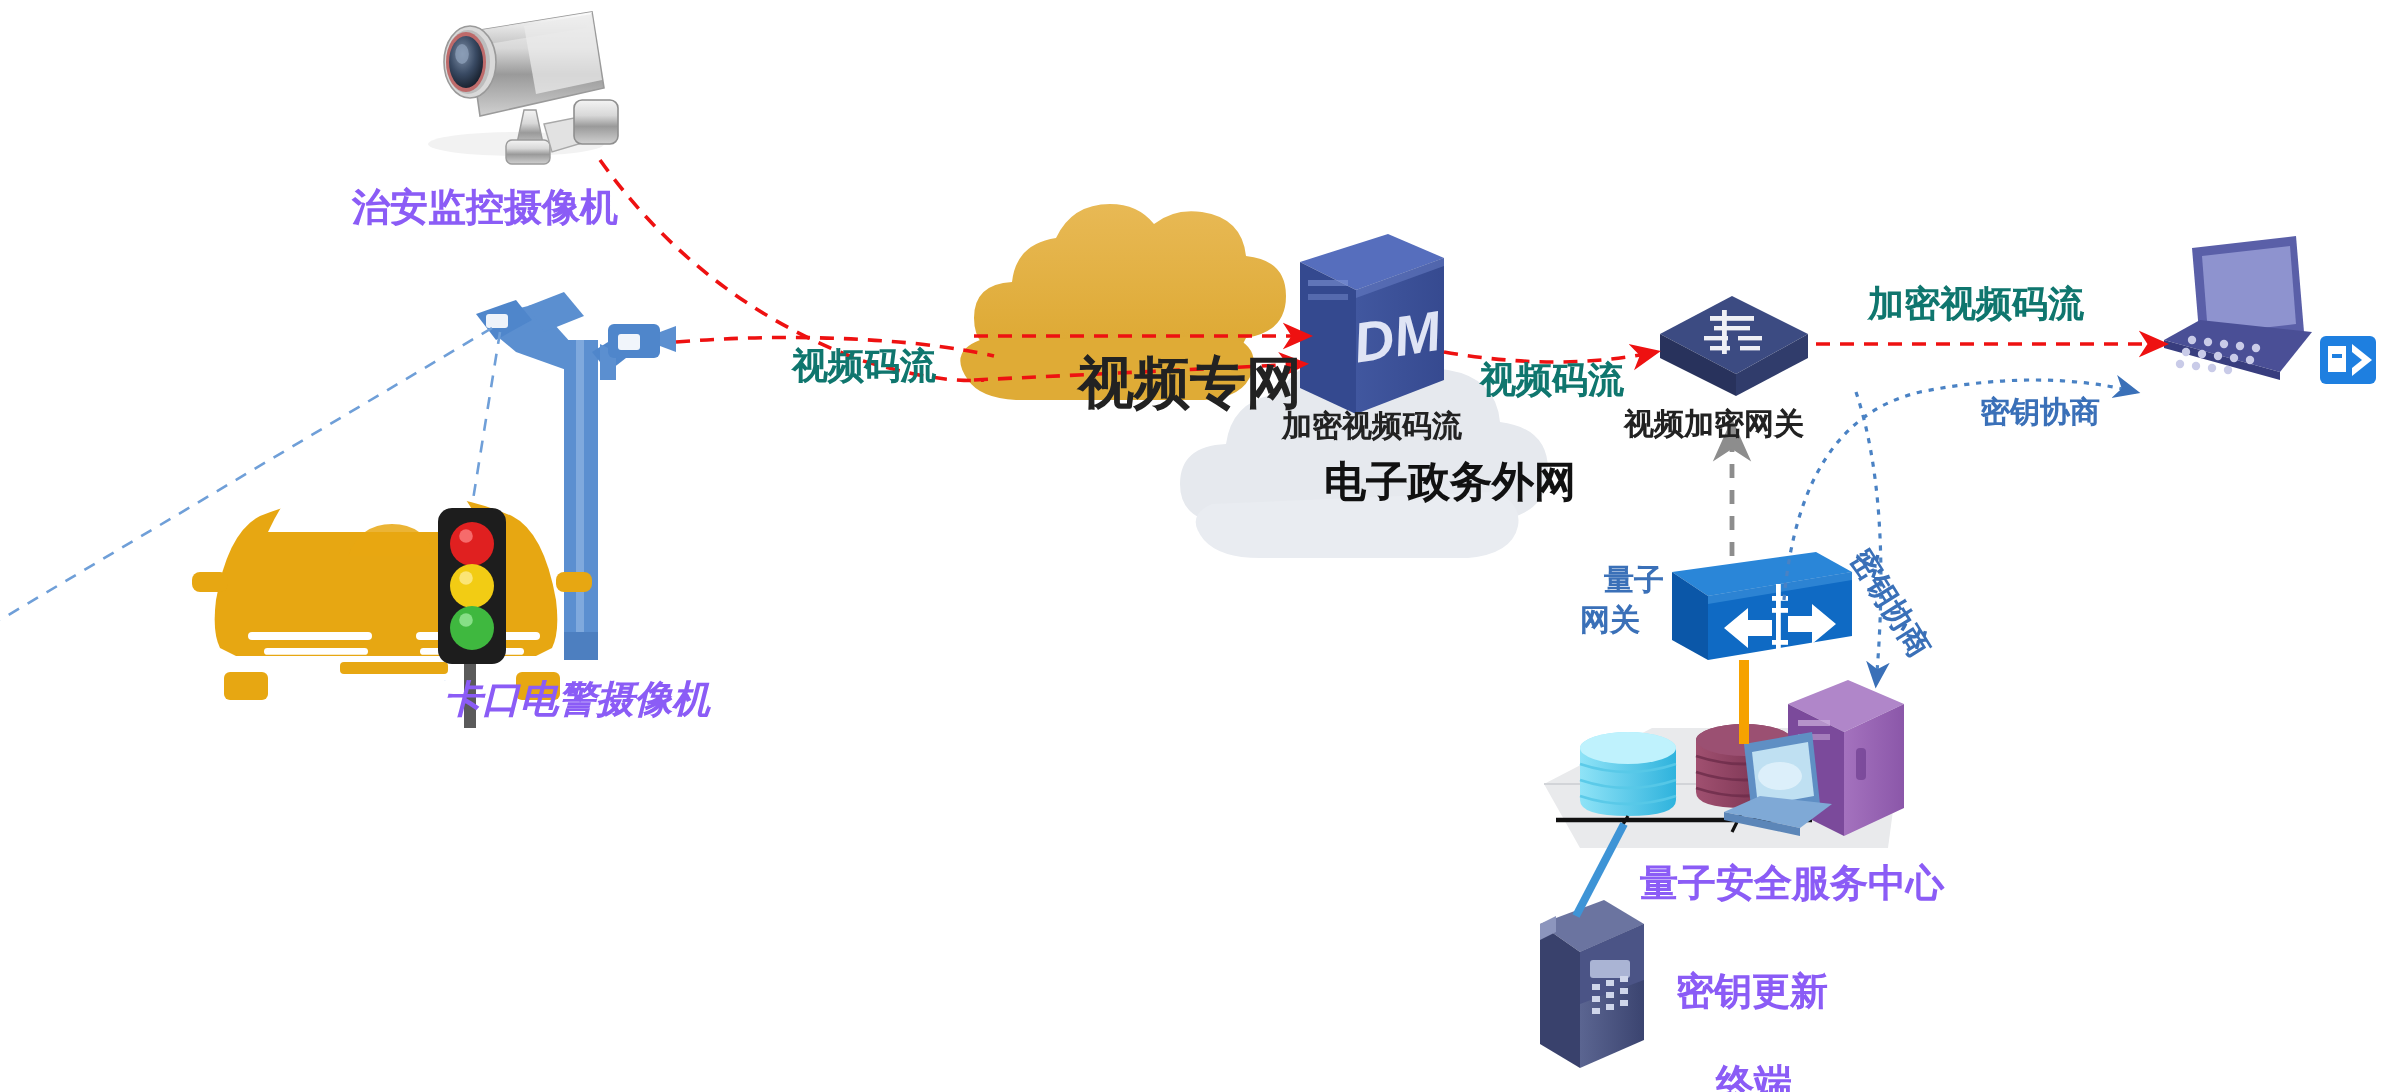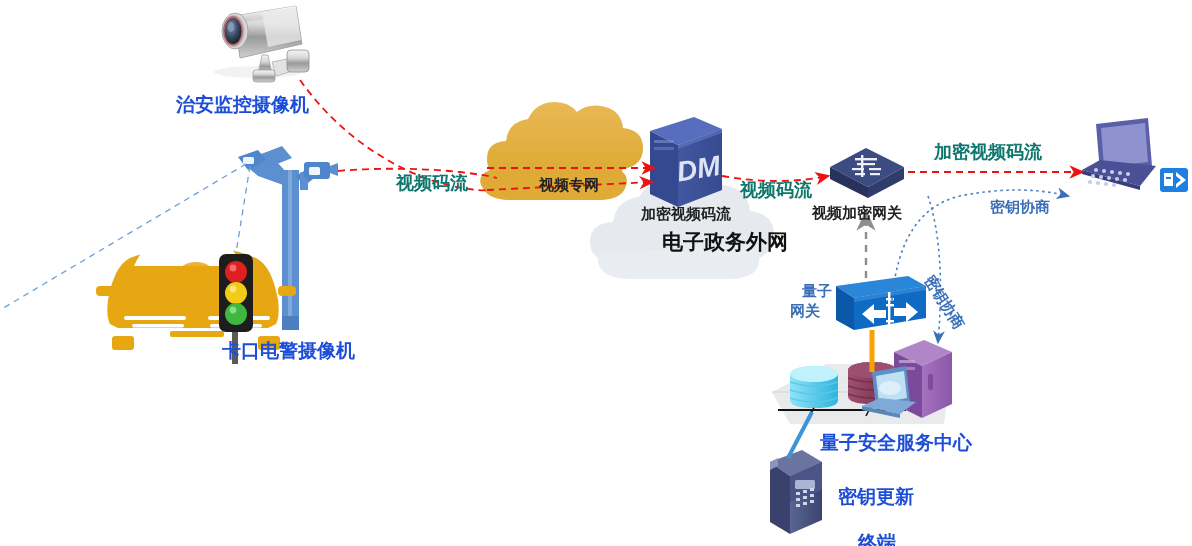--- a/index.html
+++ b/index.html
@@ -20,25 +20,25 @@
     width:1192px;
     height:546px;
   }
   .lbl{
     position:absolute;
     white-space:nowrap;
     font-weight:bold;
     line-height:1.15;
     color:#111;
   }
-  .lbl-black{ color:#1d4ed8; font-size:19px; }
+  .lbl-black{ color:#8b5cf6; font-size:19px; }
   .lbl-black-sm{ color:#222; font-size:15px; }
   .lbl-red{ color:#0f766e; font-size:18px; }
   .lbl-blue{ color:#3a70b8; font-size:15px; }
-  .lbl-cloud-gold{ color:#222; font-size:15px; }
+  .lbl-cloud-gold{ color:#222; font-size:28px; }
   .lbl-cloud-gray{ color:#111; font-size:21px; }
   .rot-key{
     transform:rotate(58deg);
     transform-origin:left top;
   }
 </style>
 </head>
 <body>
 
 <div id="stage">
@@ -362,21 +362,21 @@
       <path d="M872,330 L872,372" stroke="#f6a200" stroke-width="5" fill="none"></path>
     </g>
 
     <g>
       <path d="M812,412 L788,458" stroke="#3e94d6" stroke-width="4" fill="none"></path>
     </g>
   </svg>
 
   <div class="lbl lbl-black" style="left:176px; top:94px;">治安监控摄像机</div>
 
-  <div class="lbl lbl-black" style="left:222px; top:340px;">卡口电警摄像机</div>
+  <div class="lbl lbl-black" style="left:222px; top:340px;font-style:italic;">卡口电警摄像机</div>
 
   <div class="lbl lbl-red" style="left:396px; top:173px;">视频码流</div>
 
   <div class="lbl lbl-cloud-gold" style="left:539px; top:176px;">视频专网</div>
 
   <div class="lbl lbl-black-sm" style="left:641px; top:205px;">加密视频码流</div>
 
   <div class="lbl lbl-cloud-gray" style="left:662px; top:230px;">电子政务外网</div>
 
   <div class="lbl lbl-red" style="left:740px; top:180px;">视频码流</div>

